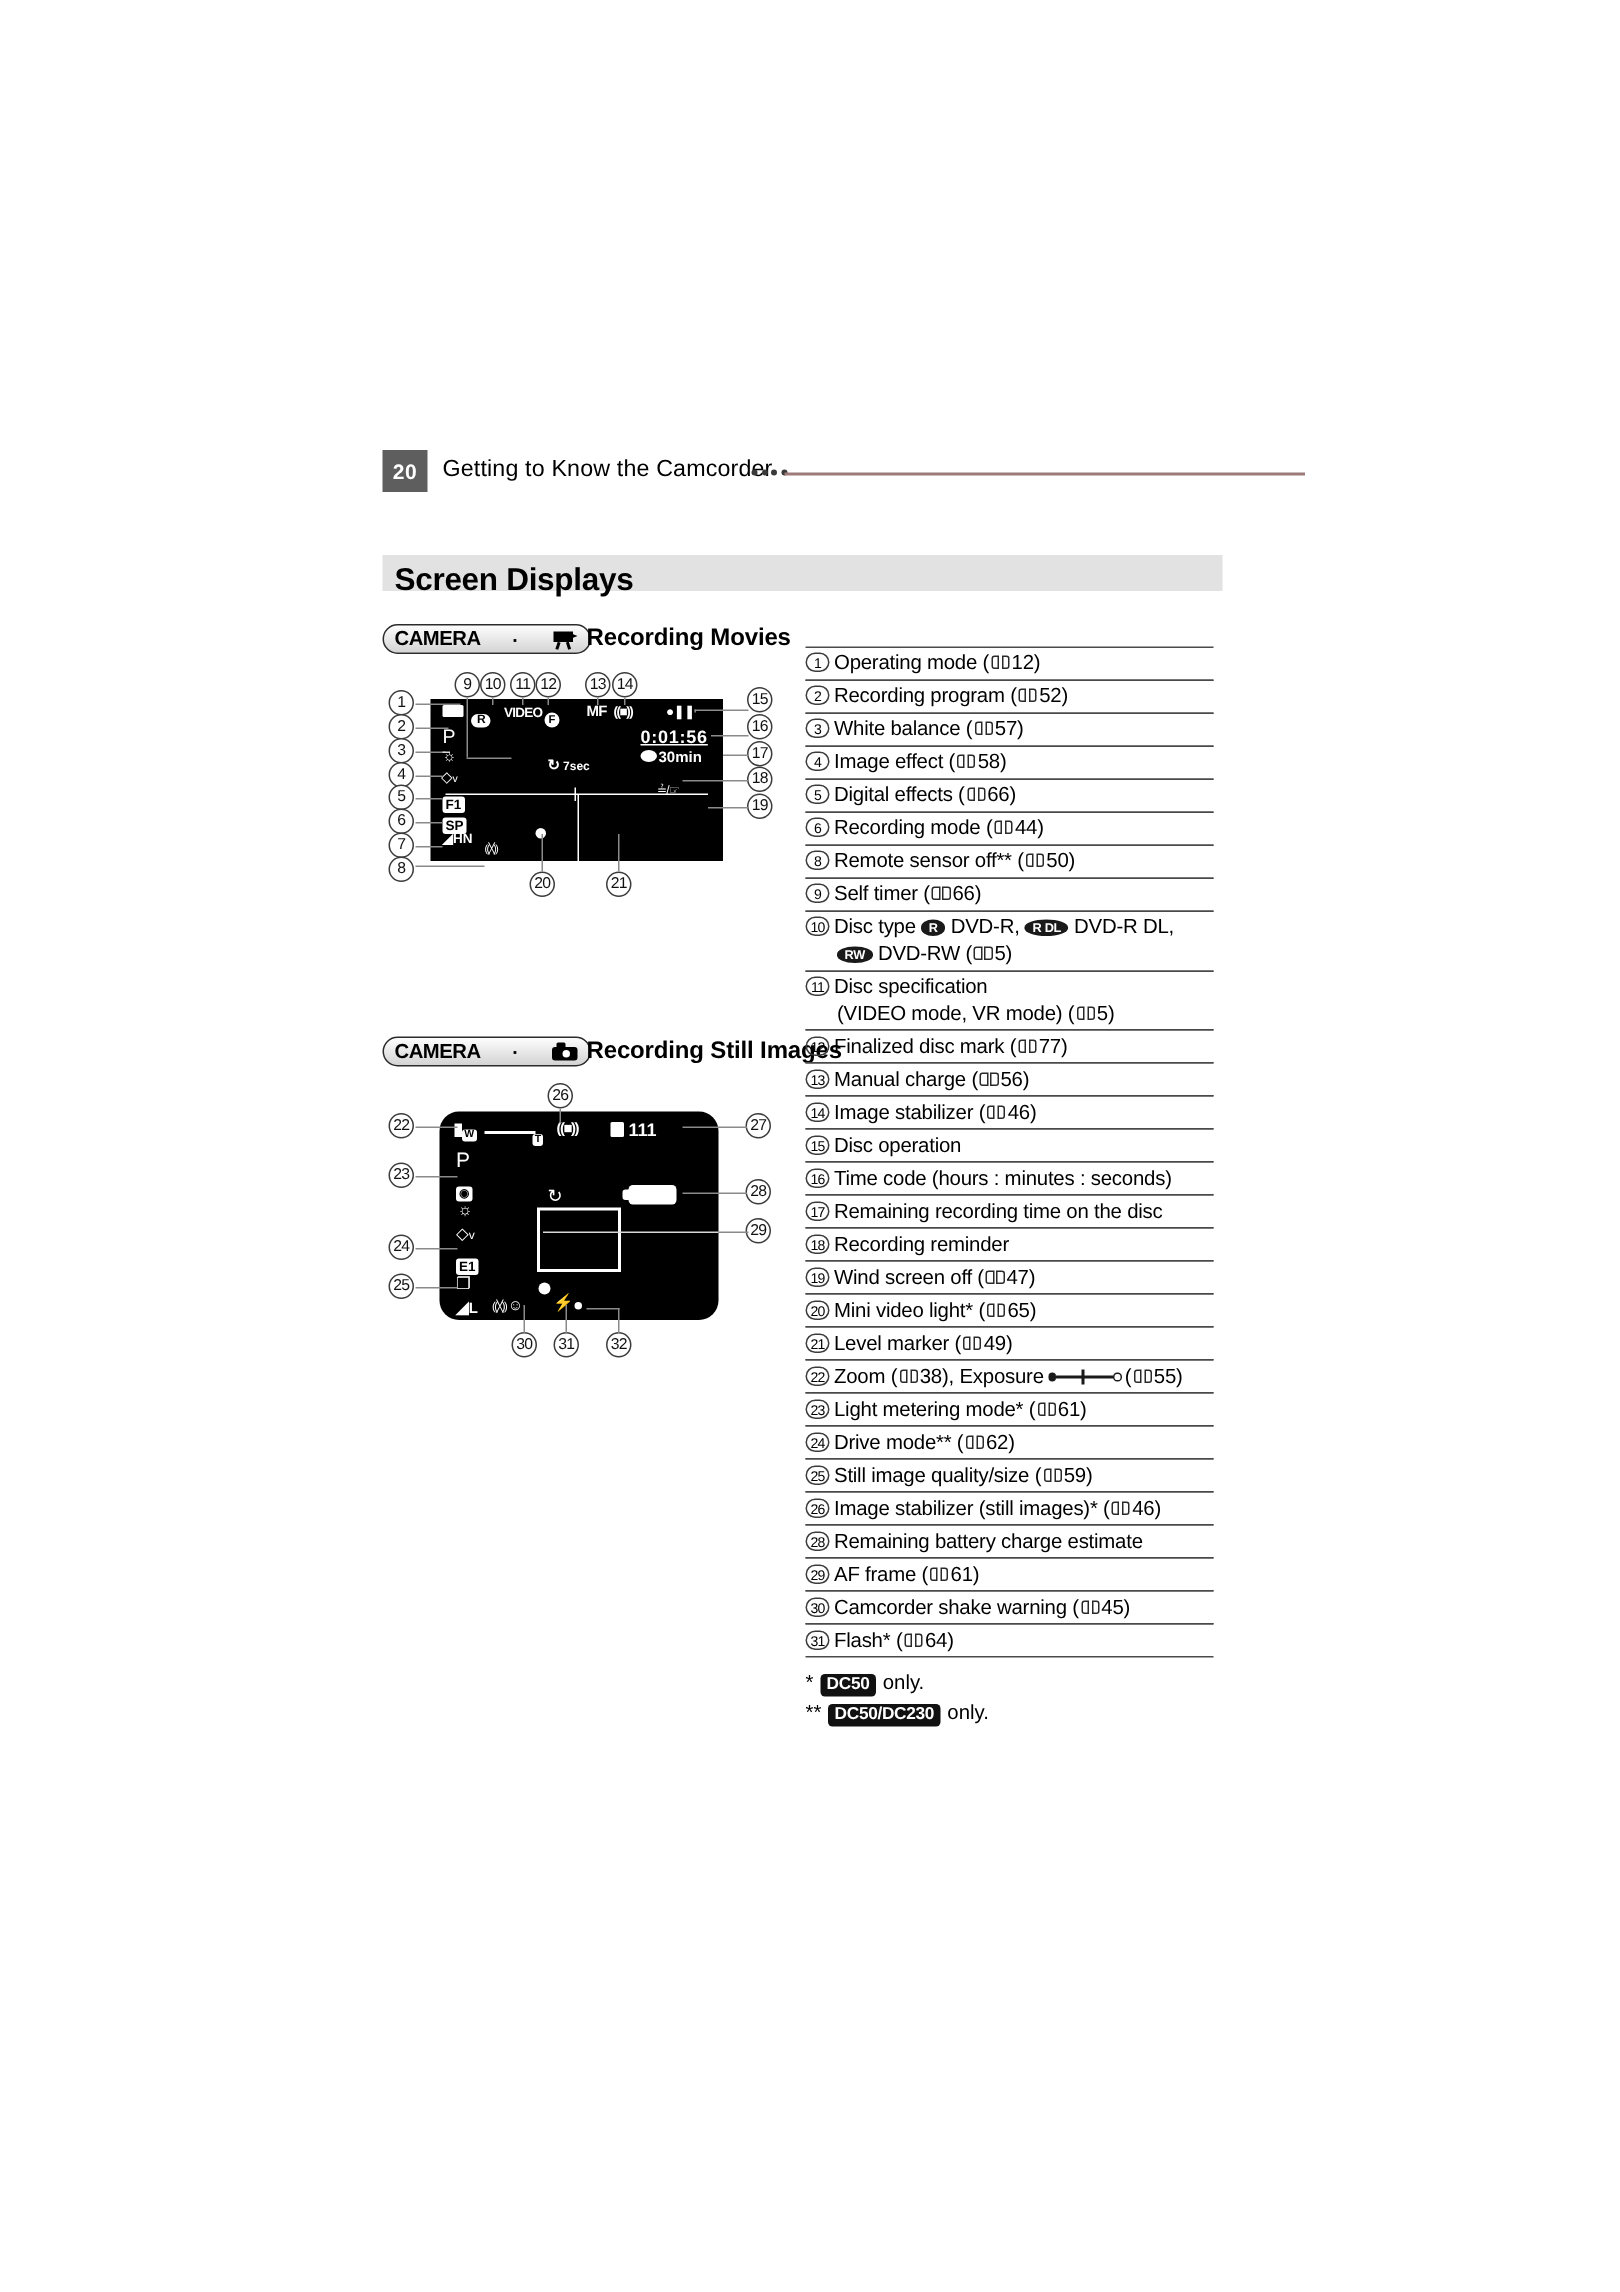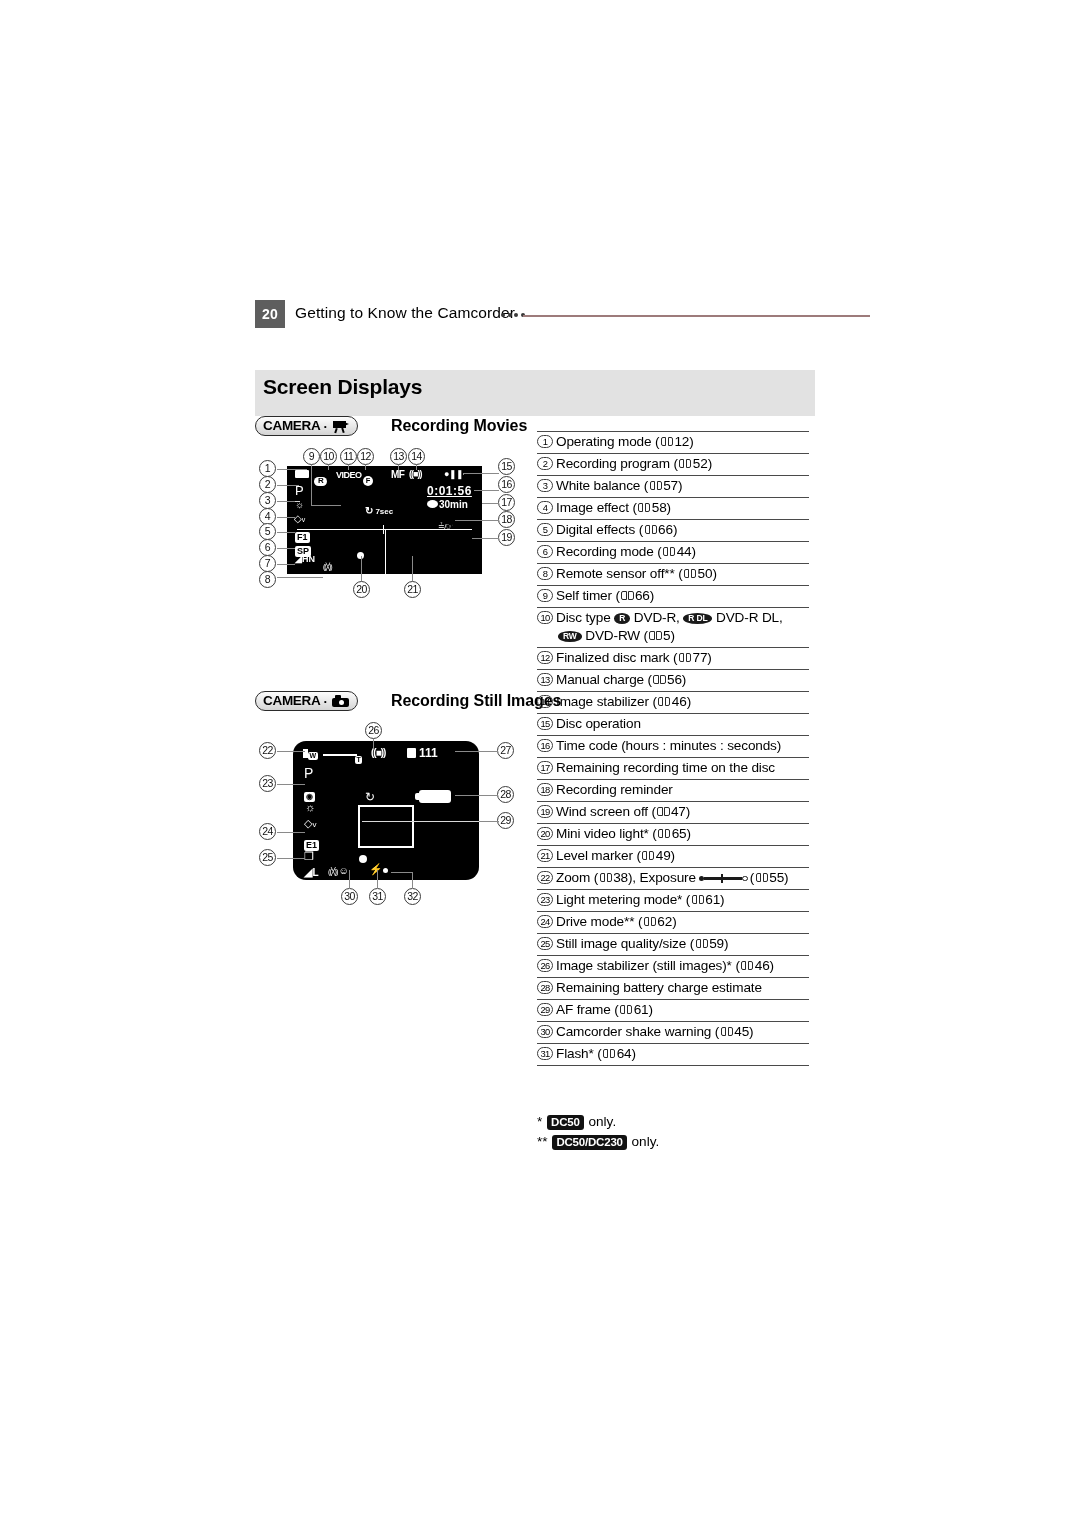--- a/index.html
+++ b/index.html
@@ -67,21 +67,21 @@
     height: 1.5px;
     background: #9d7b7b;
   }
 
   
   .section-bar {
     position: absolute;
     left: 255px;
     top: 370px;
     width: 560px;
-    height: 46px;
+    height: 24px;
     background: #e2e2e2;
     text-decoration: underline;
   }
   .section-bar span {
     position: absolute;
     left: 8px;
     top: 5px;
     font-size: 21px;
     font-weight: bold;
     letter-spacing: -0.2px;
@@ -93,21 +93,21 @@
     position: absolute;
     left: 0; top: 0;
     height: 20px;
     border: 1.3px solid #2b2b2b;
     border-radius: 10px;
     background: linear-gradient(#fdfdfd, #d4d4d4);
     display: flex;
     align-items: center;
     padding: 0 7px;
     box-sizing: border-box;
-    gap: 3px;
+    gap: 21px;
   }
   .mode-badge .mb-text {
     font-size: 13.5px;
     font-weight: bold;
     letter-spacing: -0.3px;
     line-height: 1;
   }
   .mode-badge .mb-dot {
     font-size: 13px;
     font-weight: bold;
@@ -645,20 +645,24 @@
 
   <div class="legend-row">
     <span class="num">10</span><span>Disc type</span>
     <span class="disc-pill">R</span>
     <span>DVD-R,</span>
     <span class="disc-pill">R DL</span>
     <span>DVD-R DL,</span>
     <span class="cont"><span class="disc-pill">RW</span> <span>DVD-RW (</span><span class="book"></span><span>5</span><span>)</span></span>
   </div>
 
+  <div class="legend-row">
+    <span class="num">11</span><span>Disc specification</span>
+    <span class="cont"><span>(VIDEO mode, VR mode) (</span><span class="book"></span><span>5</span><span>)</span></span>
+  </div>
 
   <div class="legend-row">
     <span class="num">12</span><span>Finalized disc mark (</span><span class="book"></span><span>77</span><span>)</span>
   </div>
 
   <div class="legend-row">
     <span class="num">13</span><span>Manual charge (</span><span class="book"></span><span>56</span><span>)</span>
   </div>
 
   <div class="legend-row">

